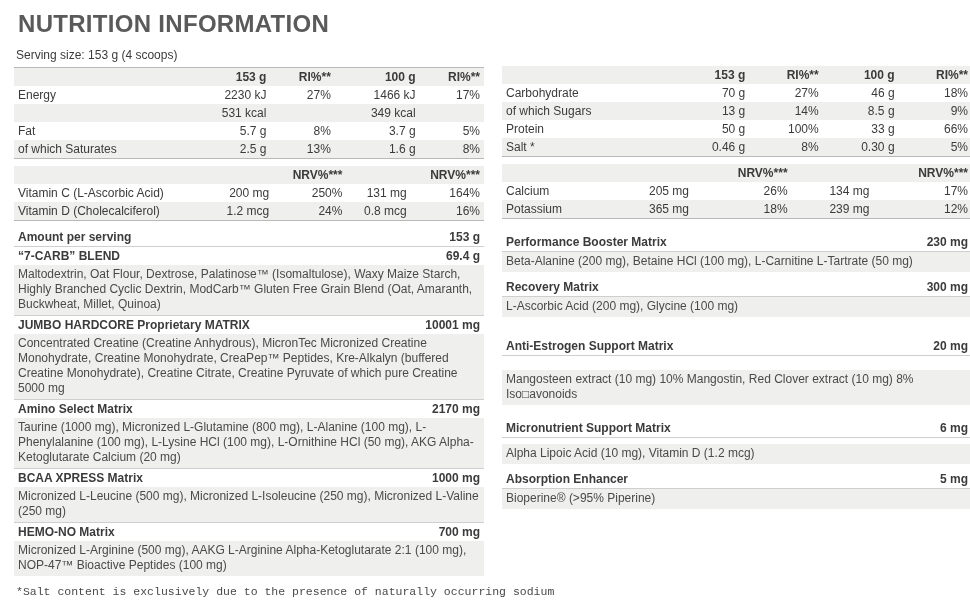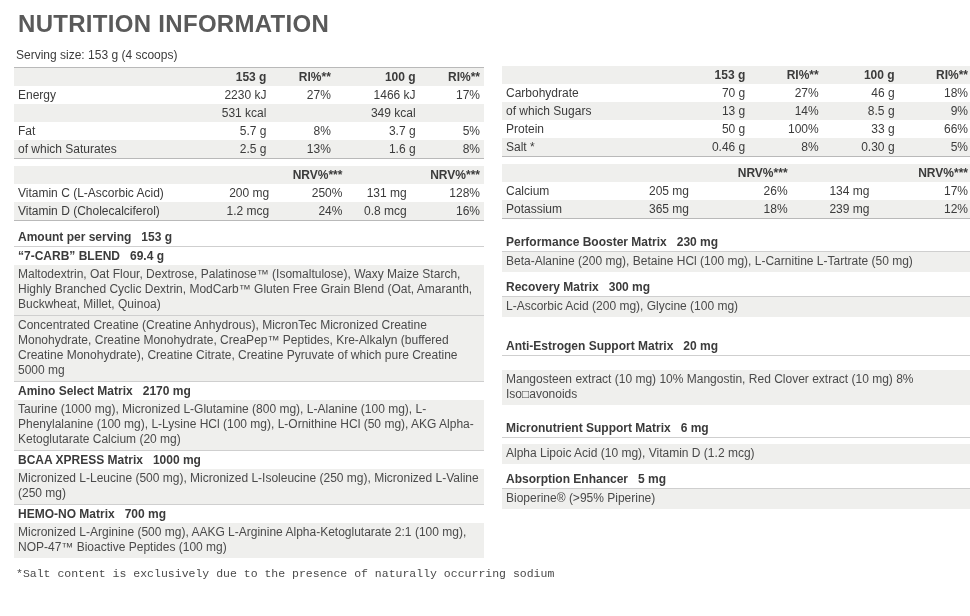--- a/index.html
+++ b/index.html
@@ -79,21 +79,21 @@
   }
   .thinrule {
     border-top: 1px solid #cfcfcf;
     height: 0;
     font-size: 0;
     line-height: 0;
   }
   .sec-gap { height: 7px; }
   .row2 {
     display: flex;
-    justify-content: flex-start;
+    justify-content: space-between;
     align-items: baseline;
     padding: 2px 4px 2px 4px;
   }
   .row2.shade { background: #efefed; }
   .row2 .name { text-align: left; }
   .row2 .val { text-align: right; white-space: nowrap; padding-left: 10px; }
   .desc {
     padding: 2px 4px 3px 4px;
     line-height: 1.25;
     color: #4a4a4a;
@@ -171,21 +171,21 @@
           <th></th>
           <th>NRV%***</th>
           <th></th>
           <th>NRV%***</th>
         </tr>
         <tr>
           <td class="lbl">Vitamin C (L-Ascorbic Acid)</td>
           <td>200 mg</td>
           <td>250%</td>
           <td>131 mg</td>
-          <td>128%</td>
+          <td>164%</td>
         </tr>
         <tr class="shade">
           <td class="lbl">Vitamin D (Cholecalciferol)</td>
           <td>1.2 mcg</td>
           <td>24%</td>
           <td>0.8 mcg</td>
           <td>16%</td>
         </tr>
       </tbody>
         </table>
@@ -199,20 +199,24 @@
       </div>
       <div class="thinrule"></div>
 
       <div class="row2">
         <span class="name bold">“7-CARB” BLEND</span>
         <span class="val bold">69.4 g</span>
       </div>
       <div class="desc shade">Maltodextrin, Oat Flour, Dextrose, Palatinose™ (Isomaltulose), Waxy Maize Starch, Highly Branched Cyclic Dextrin, ModCarb™ Gluten Free Grain Blend (Oat, Amaranth, Buckwheat, Millet, Quinoa)</div>
       <div class="thinrule"></div>
 
+      <div class="row2">
+        <span class="name bold">JUMBO HARDCORE Proprietary MATRIX</span>
+        <span class="val bold">10001 mg</span>
+      </div>
 
       <div class="desc shade">Concentrated Creatine (Creatine Anhydrous), MicronTec Micronized Creatine Monohydrate, Creatine Monohydrate, CreaPep™ Peptides, Kre-Alkalyn (buffered Creatine Monohydrate), Creatine Citrate, Creatine Pyruvate of which pure Creatine 5000 mg</div>
       <div class="thinrule"></div>
 
       <div class="row2">
         <span class="name bold">Amino Select Matrix</span>
         <span class="val bold">2170 mg</span>
       </div>
       <div class="desc shade">Taurine (1000 mg), Micronized L-Glutamine (800 mg), L-Alanine (100 mg), L-Phenylalanine (100 mg), L-Lysine HCl (100 mg), L-Ornithine HCl (50 mg), AKG Alpha-Ketoglutarate Calcium (20 mg)</div>
       <div class="thinrule"></div>

